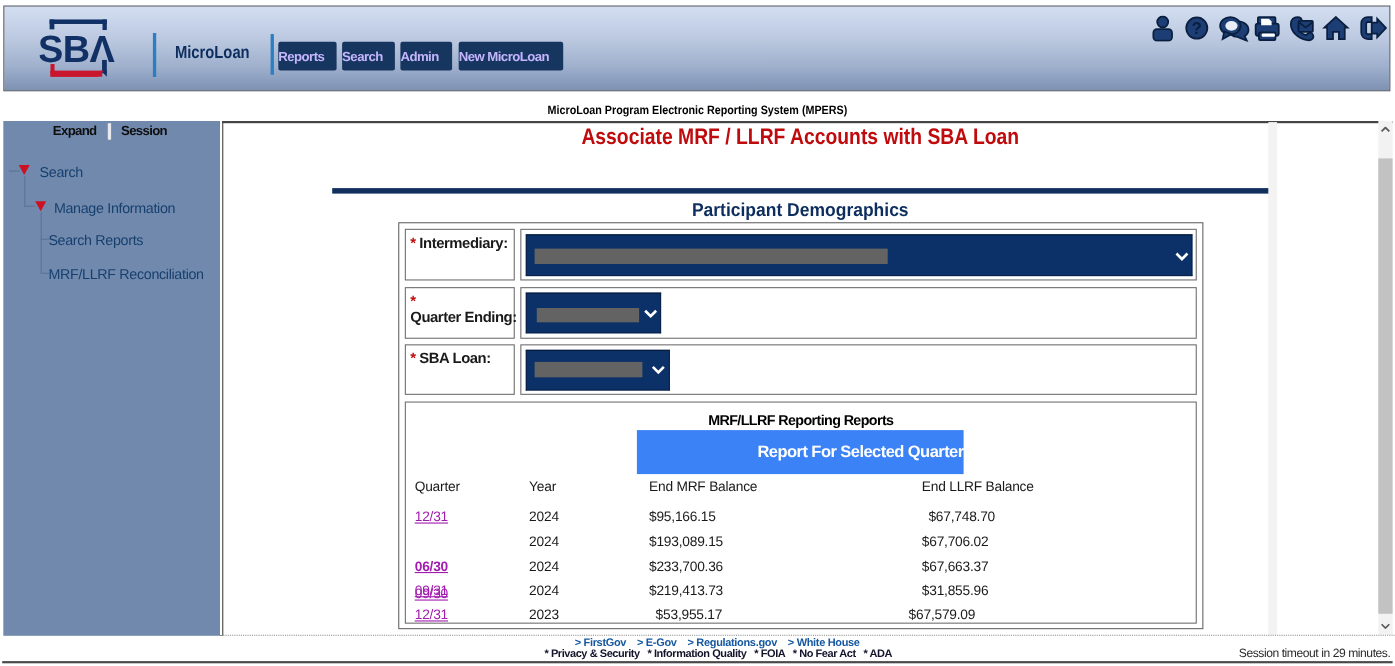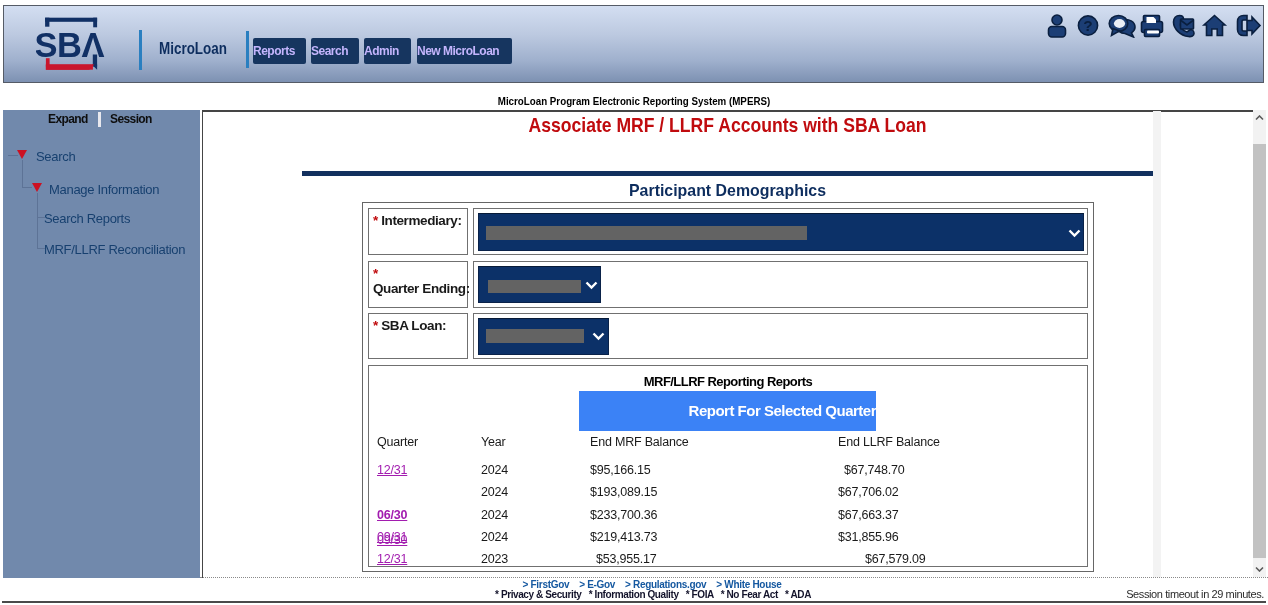--- a/index.html
+++ b/index.html
@@ -166,21 +166,21 @@
 <div class="abs dat" style="left:481px;top:508px;">2024</div>
 <div class="abs dat" style="left:590px;top:508px;">$233,700.36</div>
 <div class="abs dat" style="left:838px;top:508px;">$67,663.37</div>
 <div class="abs dat" style="left:377px;top:530px;"><a class="lnk" href="#q4">09/31</a></div>
 <div class="abs dat" style="left:481px;top:530px;">2024</div>
 <div class="abs dat" style="left:590px;top:530px;">$219,413.73</div>
 <div class="abs dat" style="left:838px;top:530px;">$31,855.96</div>
 <div class="abs dat" style="left:377px;top:552px;"><a class="lnk" href="#q5">12/31</a></div>
 <div class="abs dat" style="left:481px;top:552px;">2023</div>
 <div class="abs dat" style="left:574px;top:552px;margin-left:22px;">$53,955.17</div>
-<div class="abs dat" style="left:865px;top:552px;">$67,579.09</div>
+<div class="abs dat" style="left:826px;top:552px;">$67,579.09</div>
 
 <div class="abs" style="left:1253px;top:110px;width:13px;height:467px;background:#f2f2f2;"></div>
 <div class="abs" style="left:1253px;top:144px;width:13px;height:414px;background:#c2c2c2;"></div>
 <svg class="abs" style="left:1255px;top:115px;" width="9" height="6" viewBox="0 0 9 6">
     <path d="M1 4.5 L4.5 1 L8 4.5" fill="none" stroke="#5a5a5a" stroke-width="1.6"></path>
   </svg>
 <svg class="abs" style="left:1255px;top:566px;" width="9" height="6" viewBox="0 0 9 6">
     <path d="M1 1.5 L4.5 5 L8 1.5" fill="none" stroke="#5a5a5a" stroke-width="1.6"></path>
   </svg>
 

